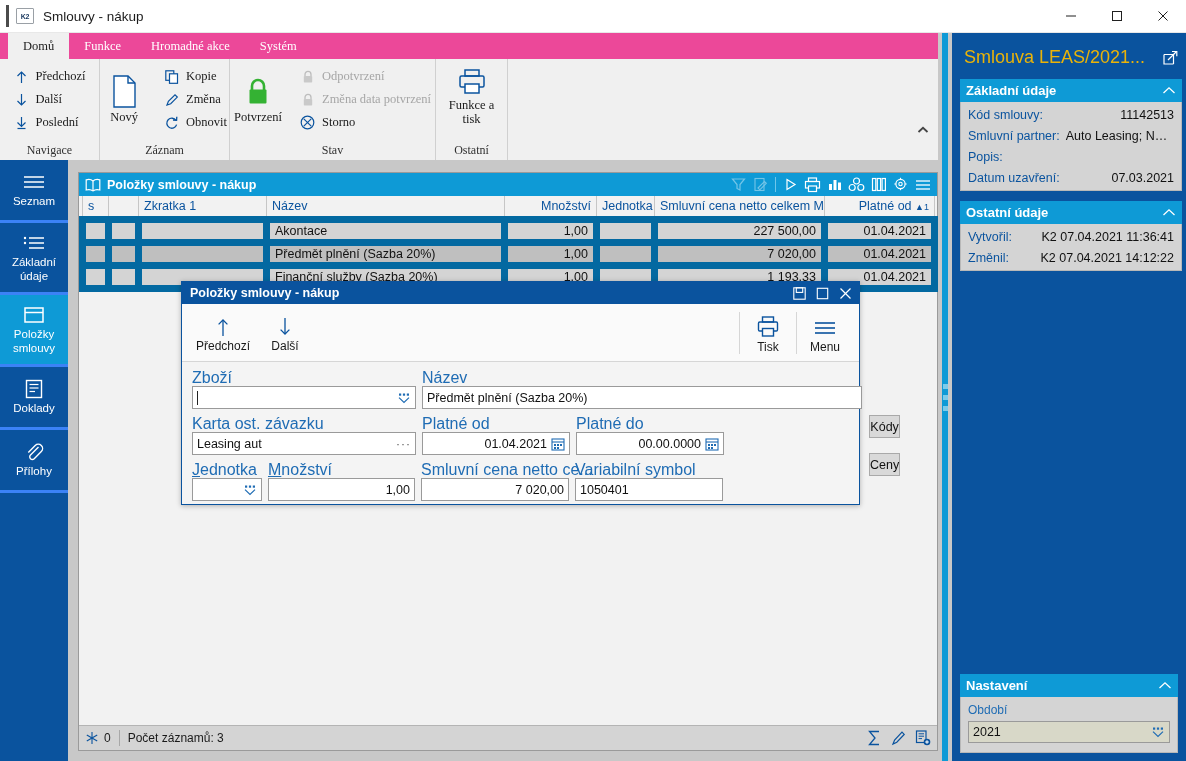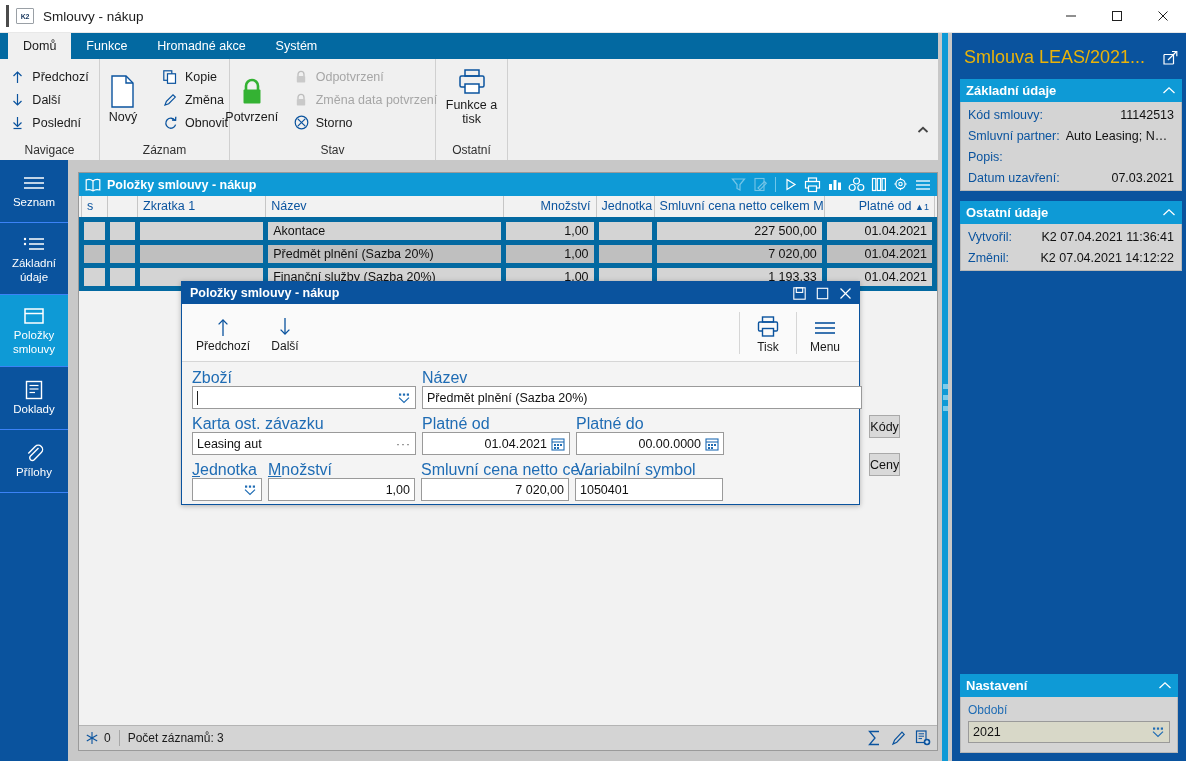--- a/index.html
+++ b/index.html
@@ -24,21 +24,21 @@
     background:#ffffff; border:1px solid #9aa0a6; border-radius:1px;
     display:flex; align-items:center; justify-content:center;
     font-size:7px; font-weight:bold; color:#17365d; letter-spacing:-0.3px;
   }
   .tb-title{ margin-left:9px; font-size:13.5px; color:#1c1c1c; }
   .tb-btns{ margin-left:auto; display:flex; height:33px; }
   .tb-btn{ width:46px; height:33px; display:flex; align-items:center; justify-content:center;
            font-size:13px; color:#202020; }
 
   
-  .ribbon{ position:absolute; left:0; top:33px; width:938px; height:127px; background:#0369a1; }
+  .ribbon{ position:absolute; left:0; top:33px; width:938px; height:127px; background:#ec4899;font-family:Liberation Serif, serif; }
   .tabs{ height:26px; display:flex; align-items:flex-end; padding-left:8px; }
   .tab{
     height:26px; padding:0 15px; display:flex; align-items:center;
     color:#ffffff; font-size:12.5px;
   }
   .tab.active{ background:#f0f0f0; color:#1a1a1a; }
   .ribbon-body{
     position:absolute; left:0; top:26px; width:938px; height:101px;
     background:#f0f0f0; display:flex; align-items:stretch;
   }
@@ -66,21 +66,21 @@
 
   
   .leftnav{
     position:absolute; left:0; top:160px; width:68px; height:601px;
     background:#0a539e;
   }
   .nav-item{
     width:68px; height:63px; display:flex; flex-direction:column;
     align-items:center; justify-content:center; gap:2px;
     color:#ffffff; font-size:11.5px; line-height:1.15; text-align:center;
-    border-bottom:1px solid #3b82f6;
+    border-bottom:3px solid #3b82f6;
   }
   .nav-item .nic{ height:22px; display:flex; align-items:center; justify-content:center; }
   .nav-item.active{ background:#0e9ad6; }
   .nav-item.tall{ height:72px; }
 
   
   .content{
     position:absolute; left:68px; top:160px; width:870px; height:601px;
     background:#c8c8c8; padding:10px 6px 0 10px;
   }
@@ -96,21 +96,21 @@
   .gh-sep{ width:1px; height:15px; background:#6fc6ea; margin:0 3px; }
 
   table.grid{ width:100%; border-collapse:collapse; table-layout:fixed; }
   table.grid th{
     background:#f2f2f2; border:1px solid #c6c6c6; border-top:none;
     height:23px; font-weight:normal; font-size:12.5px; color:#0a539e;
     padding:0 5px; text-align:left; white-space:nowrap; overflow:hidden;
   }
   table.grid th.num{ text-align:right; }
   table.grid td{
-    background:#d4d4d4; border:5px solid #0369a1; height:23px;
+    background:#d4d4d4; border:7px solid #0369a1; height:23px;
     font-size:12.5px; color:#111; padding:0 5px; white-space:nowrap;
     overflow:hidden;
   }
   table.grid tr.sel td{ background:#bfbfbf; }
   table.grid td.num{ text-align:right; }
   .sortmark{ color:#0a539e; font-size:9px; }
 
   .statusbar{
     position:absolute; left:0; bottom:0; width:100%; height:25px;
     background:#d4d4d4; border-top:1px solid #b4b4b4;

